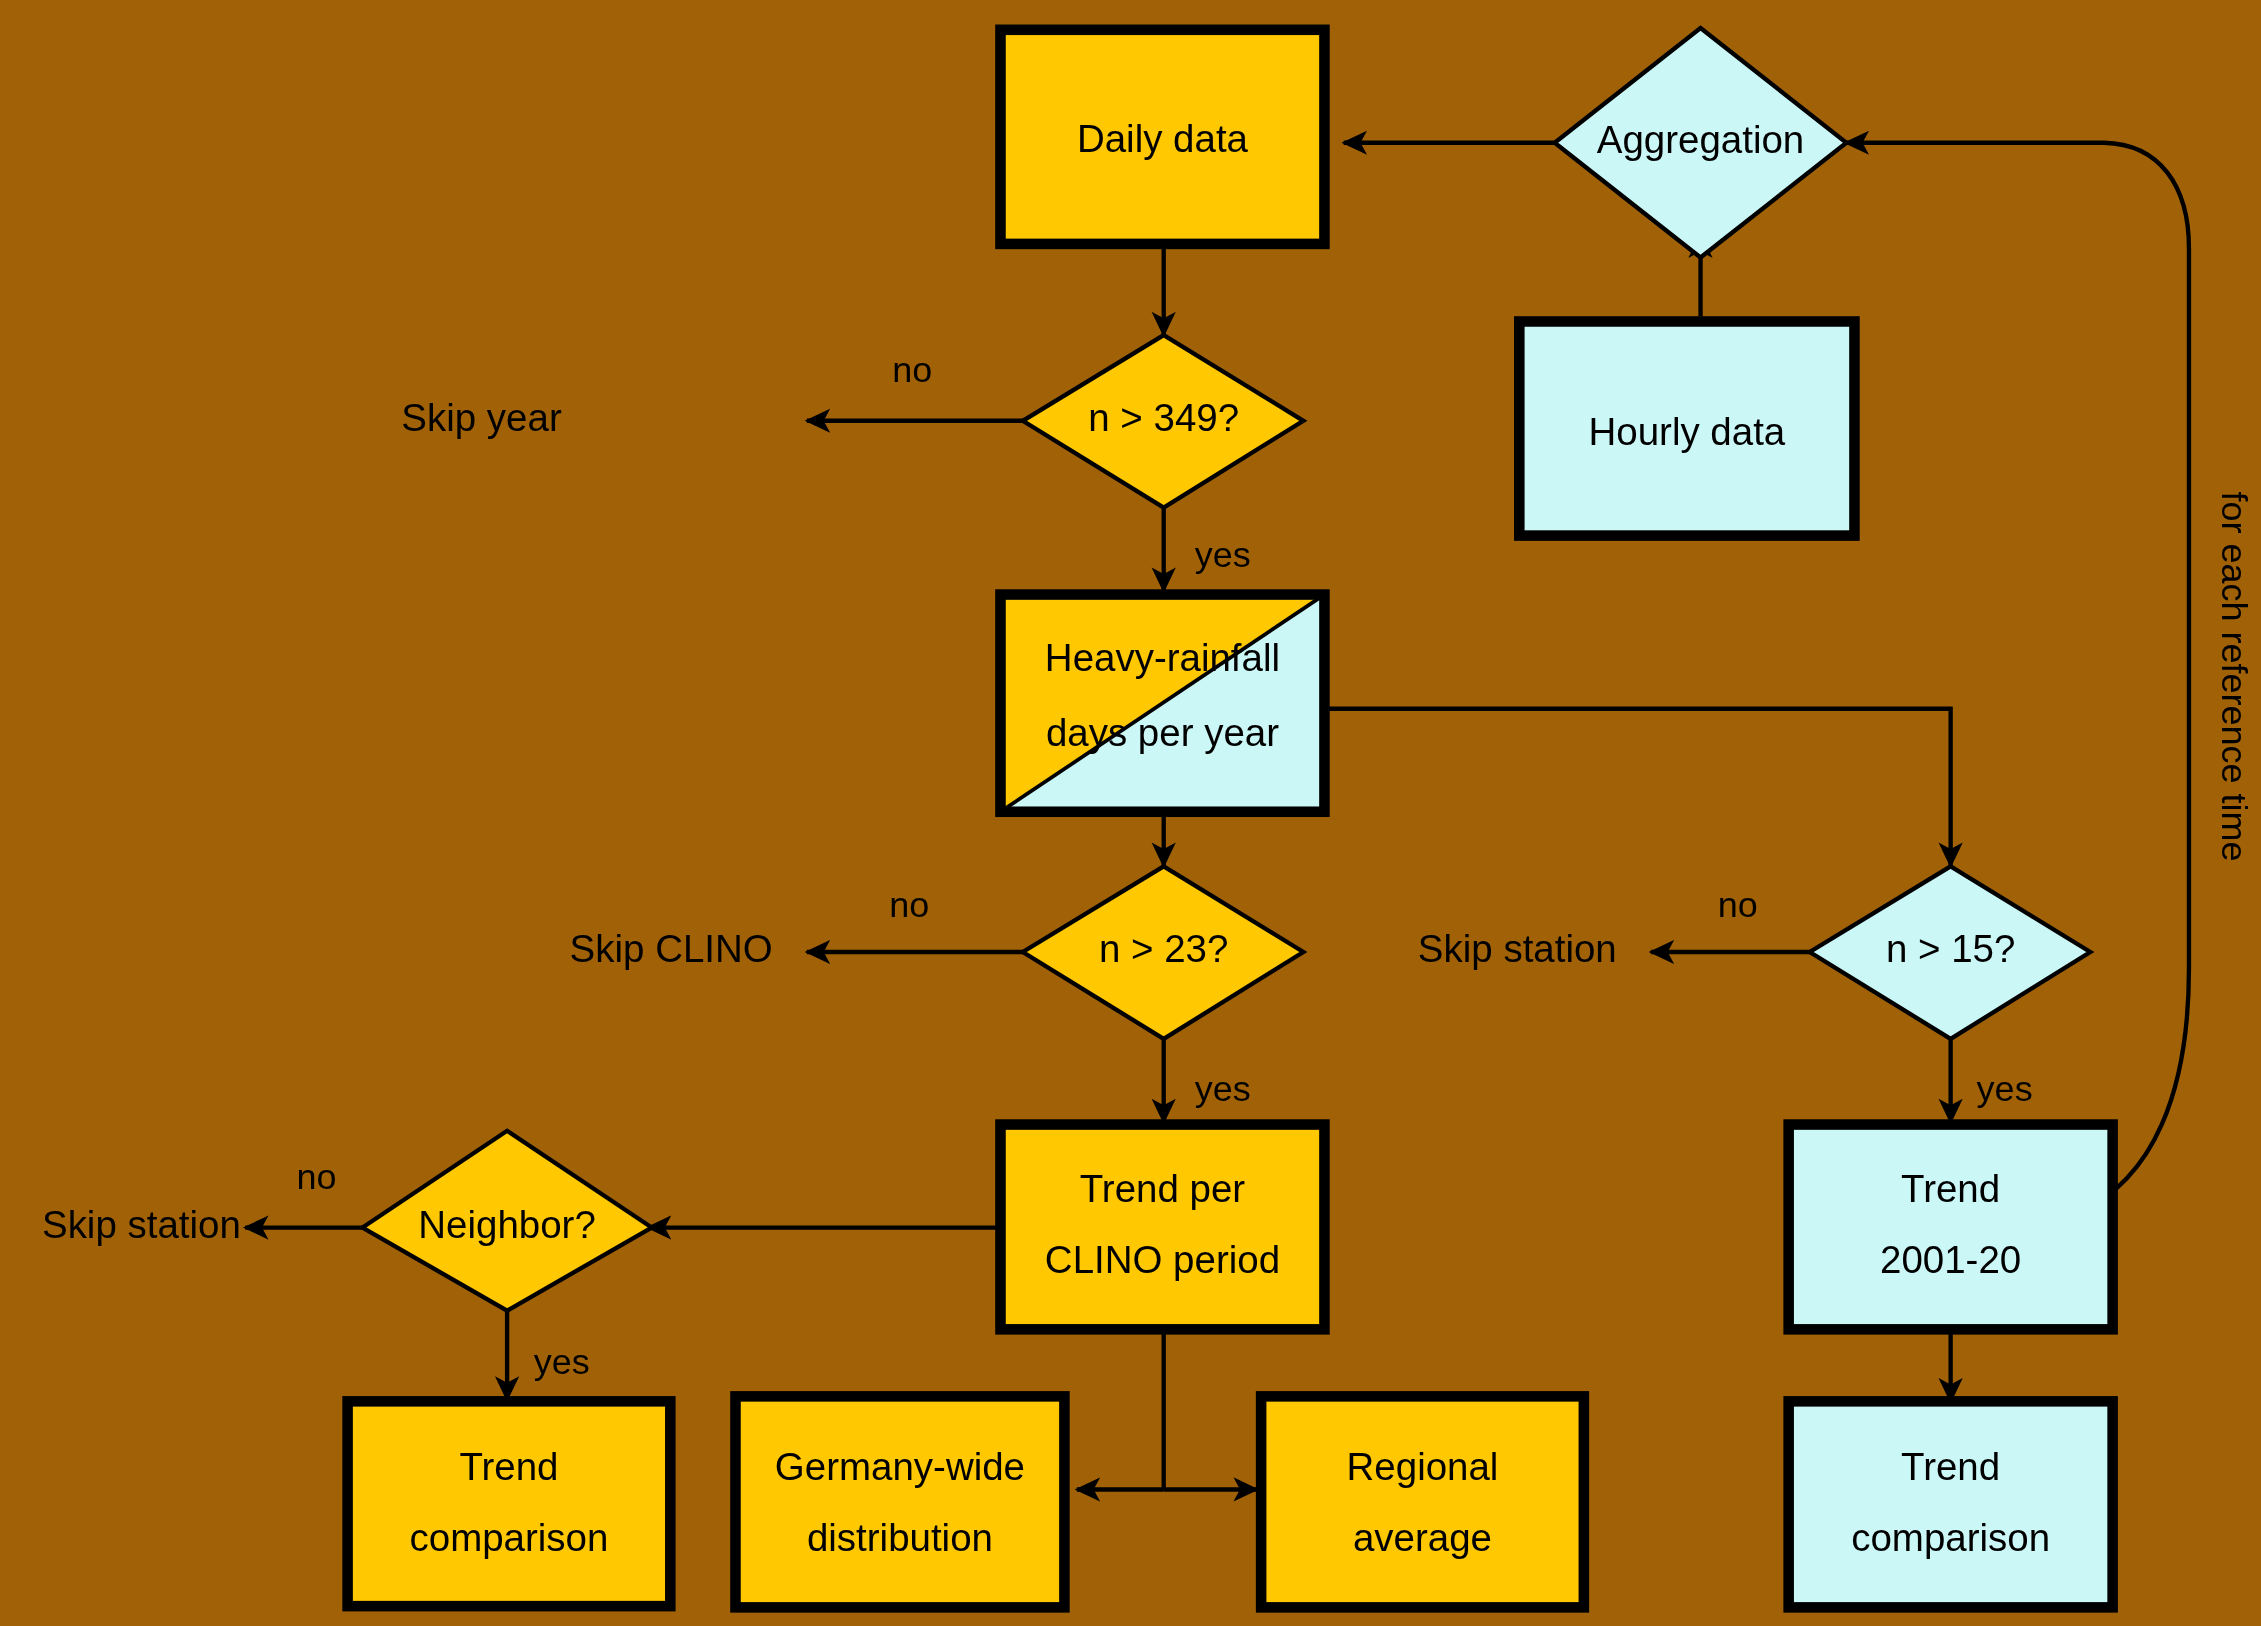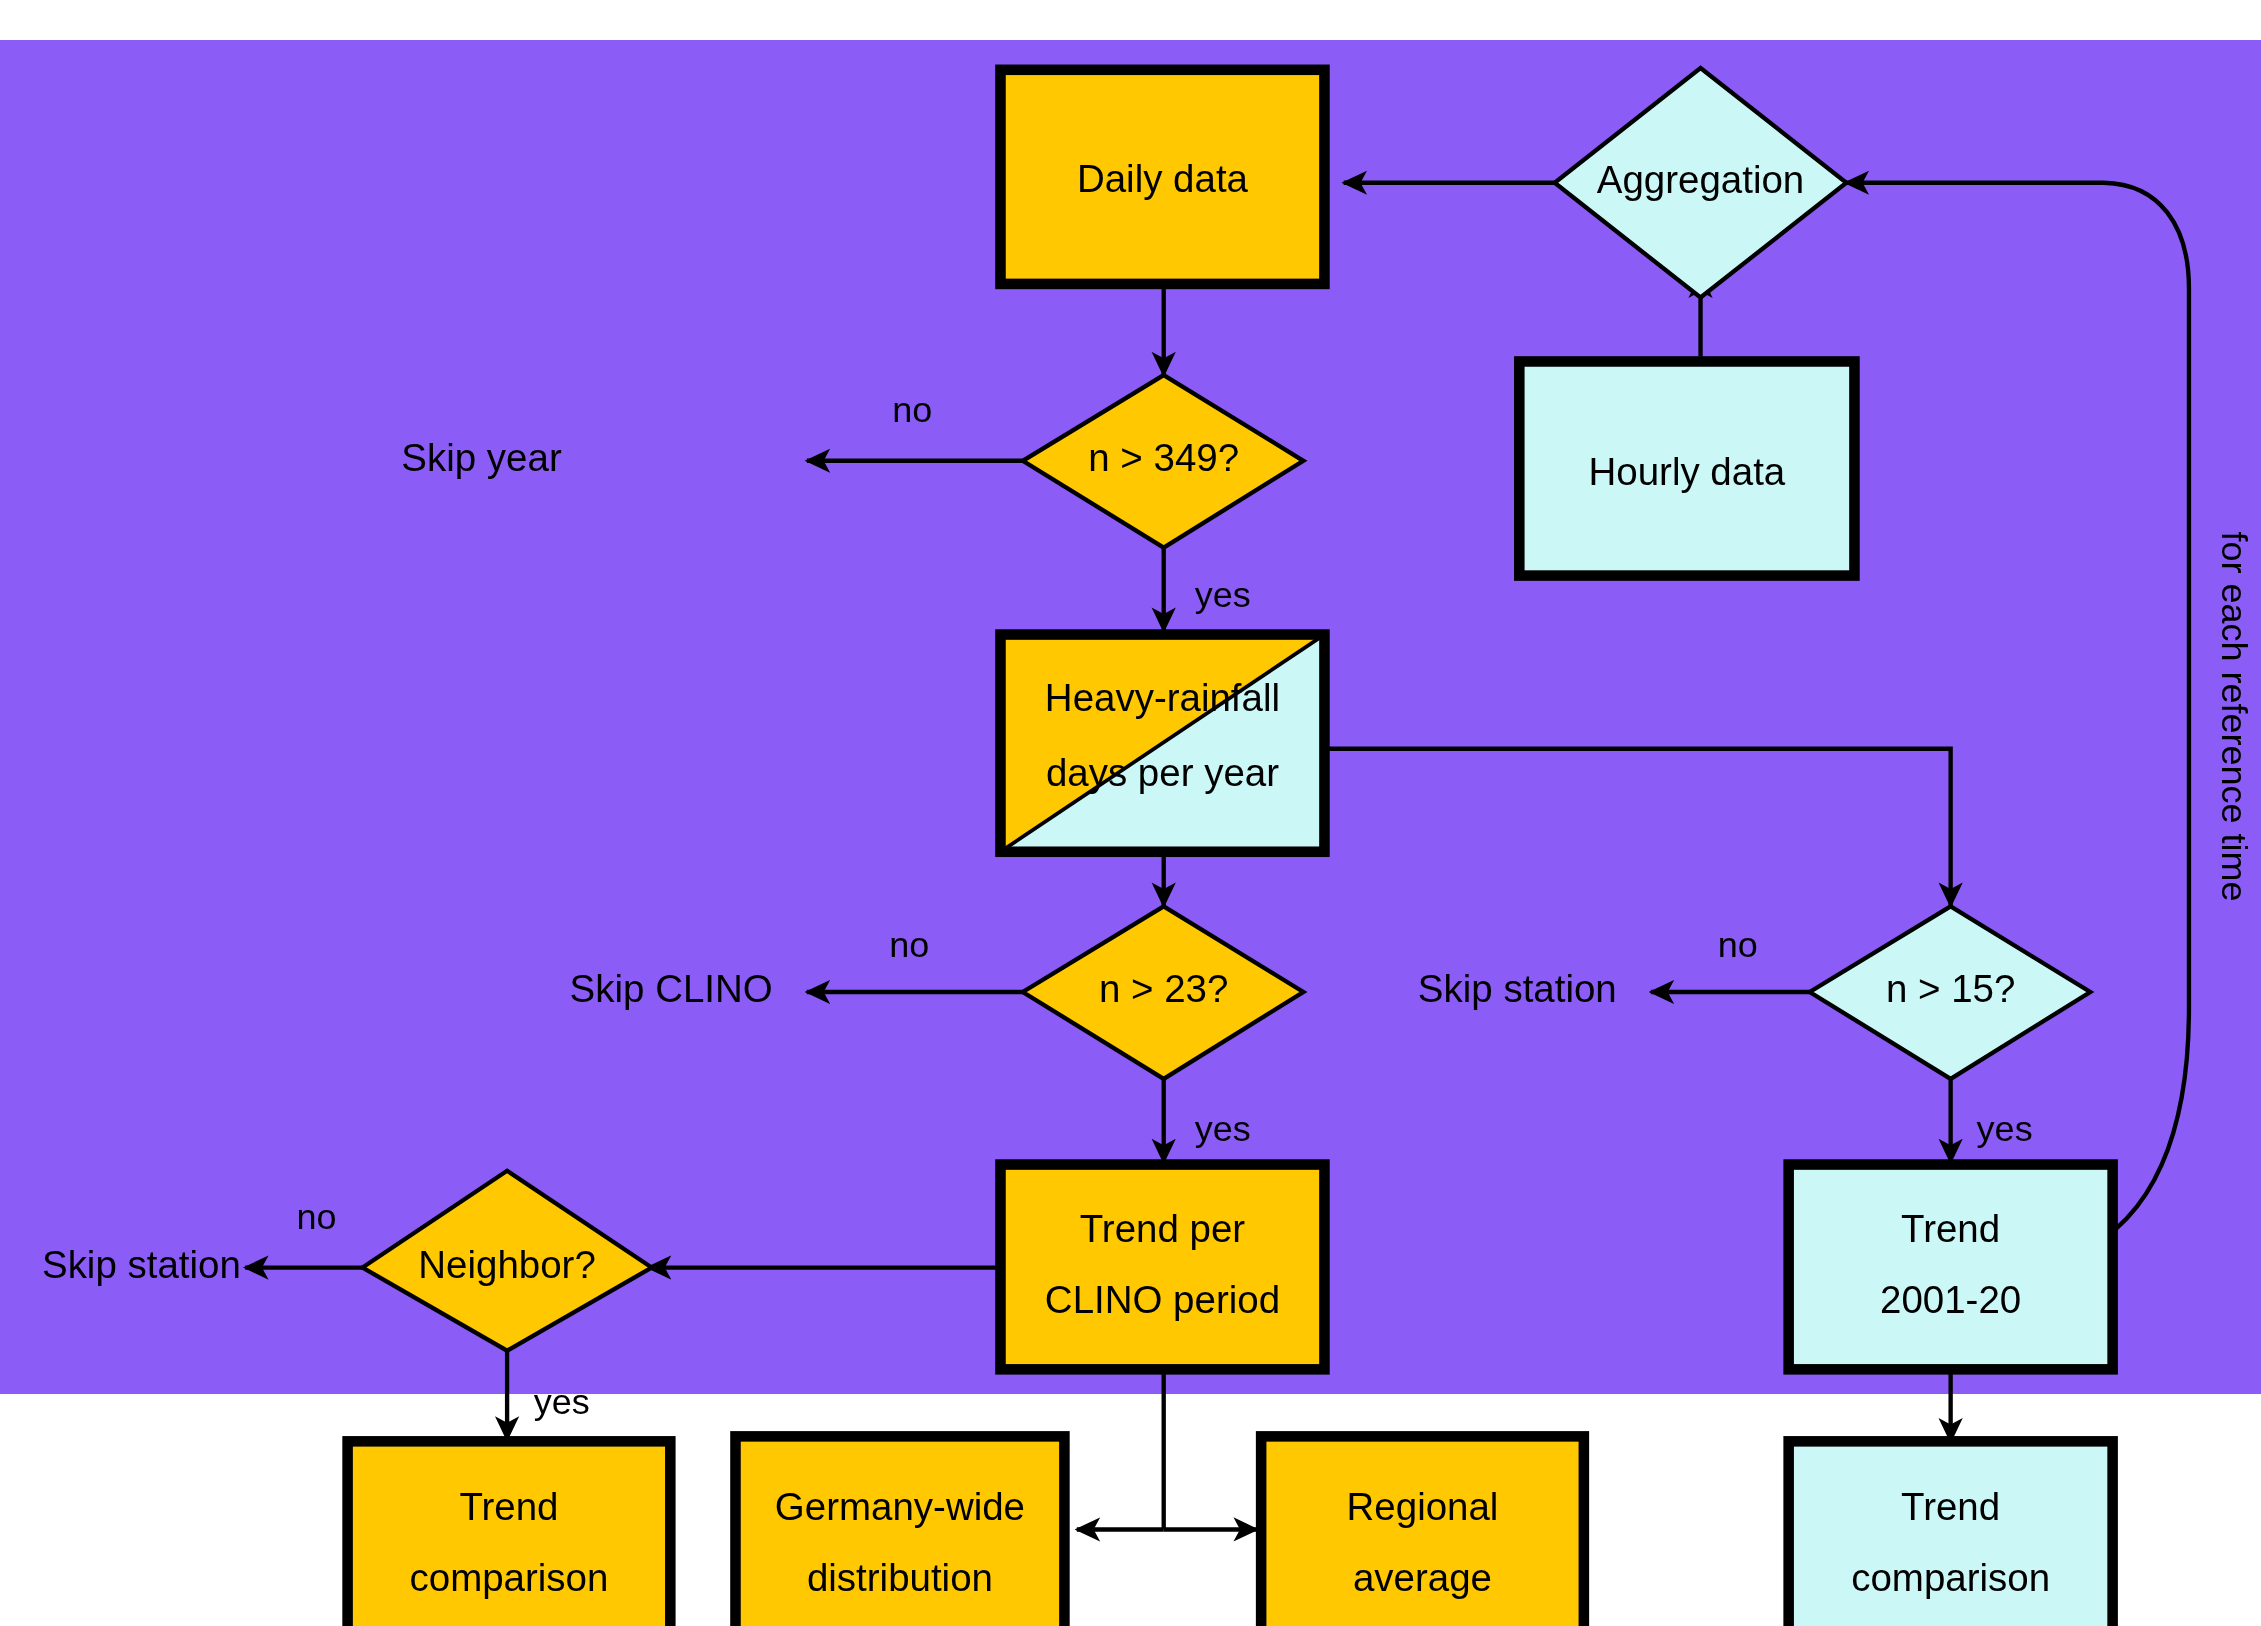--- a/index.html
+++ b/index.html
@@ -9,23 +9,22 @@
   }
   body {
     width: 2261px;
     height: 1626px;
     font-family: "Liberation Sans", sans-serif;
     overflow: hidden;
   }
   #flowchart-root {
     position: relative;
     width: 2261px;
-    height: 1354px;
-    background: #8b5cf6;
-    margin-top: 40px;
+    height: 1626px;
+    background: #a16207;
   }
   svg.chart-canvas {
     display: block;
     width: 2261px;
     height: 1626px;
   }
   .node-label, .edge-label, .terminal-label {
     font-family: "Liberation Sans", sans-serif;
     fill: #000000;
     dominant-baseline: middle;

